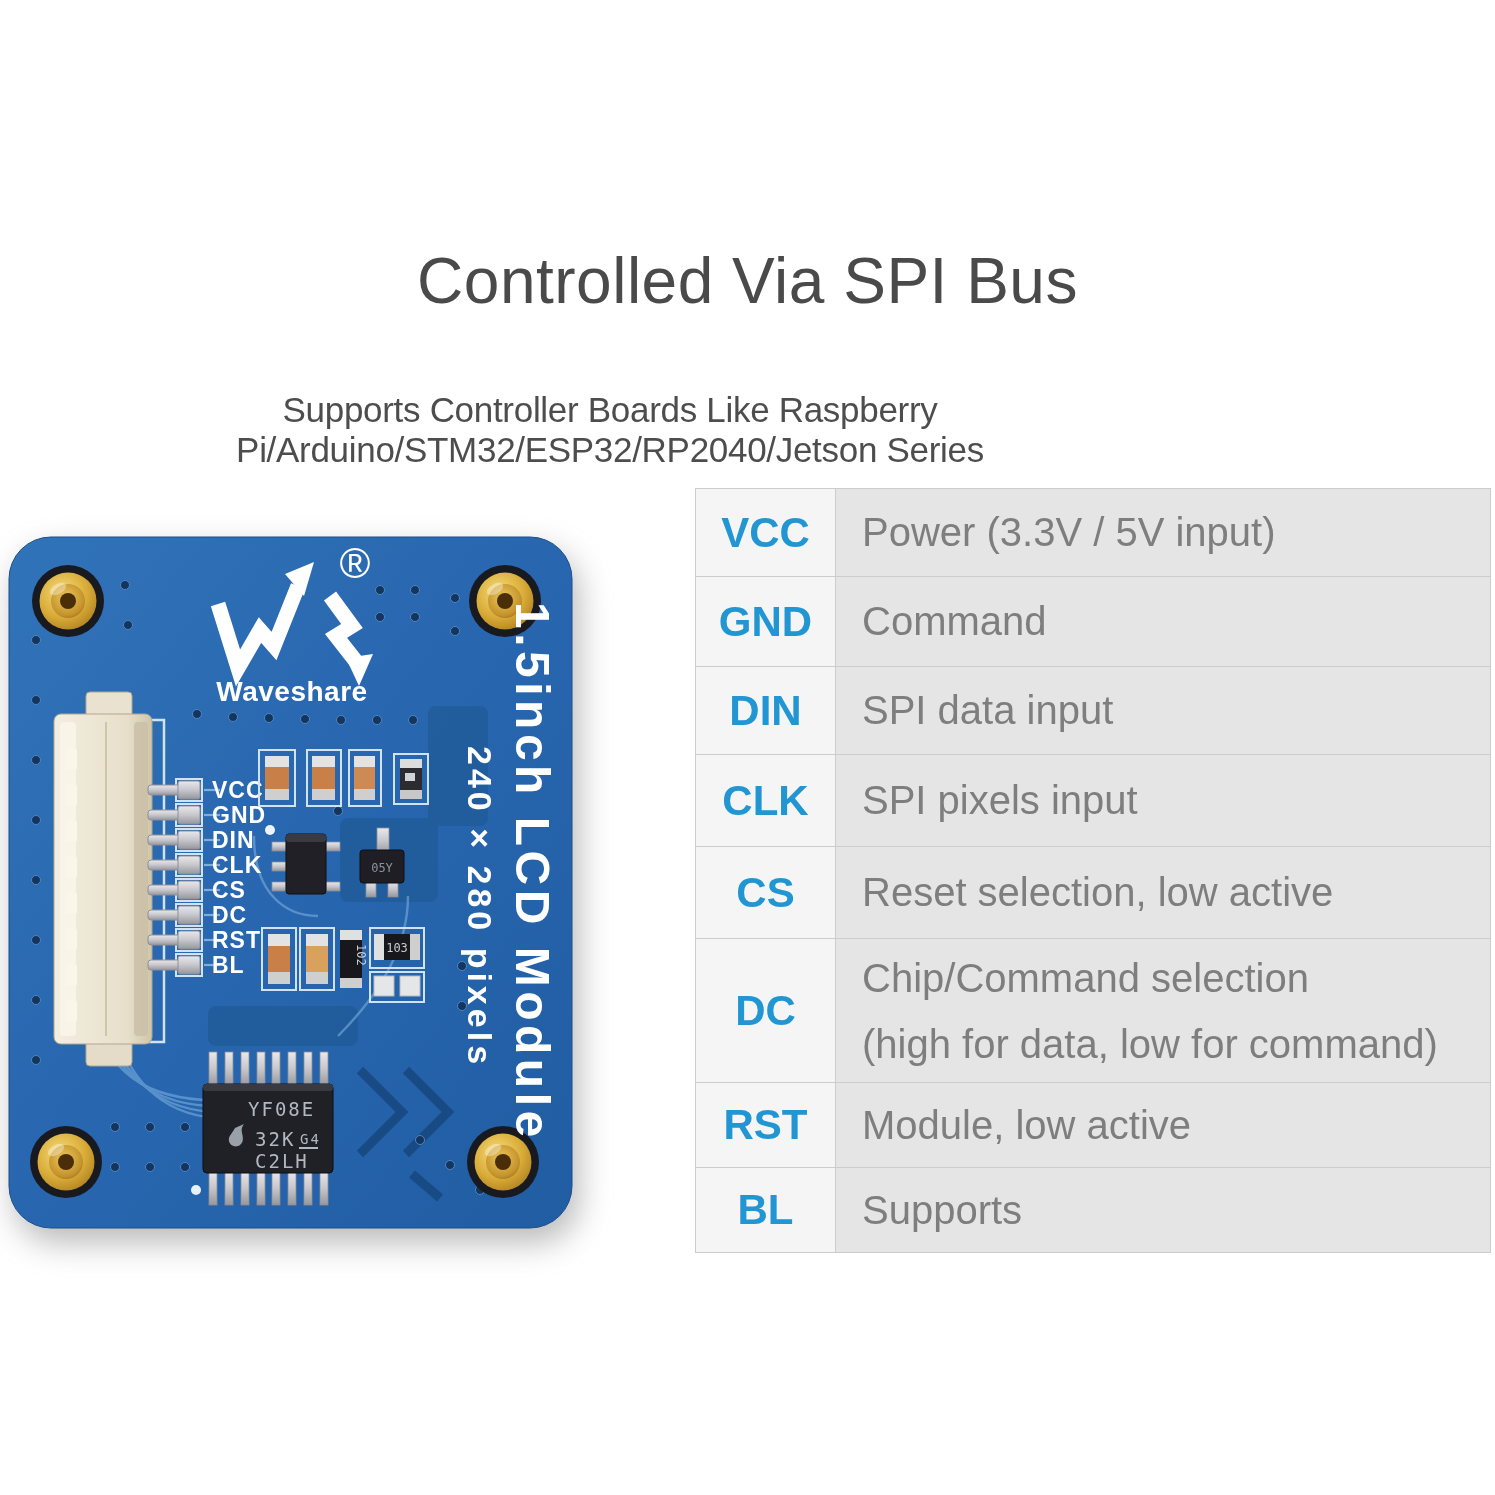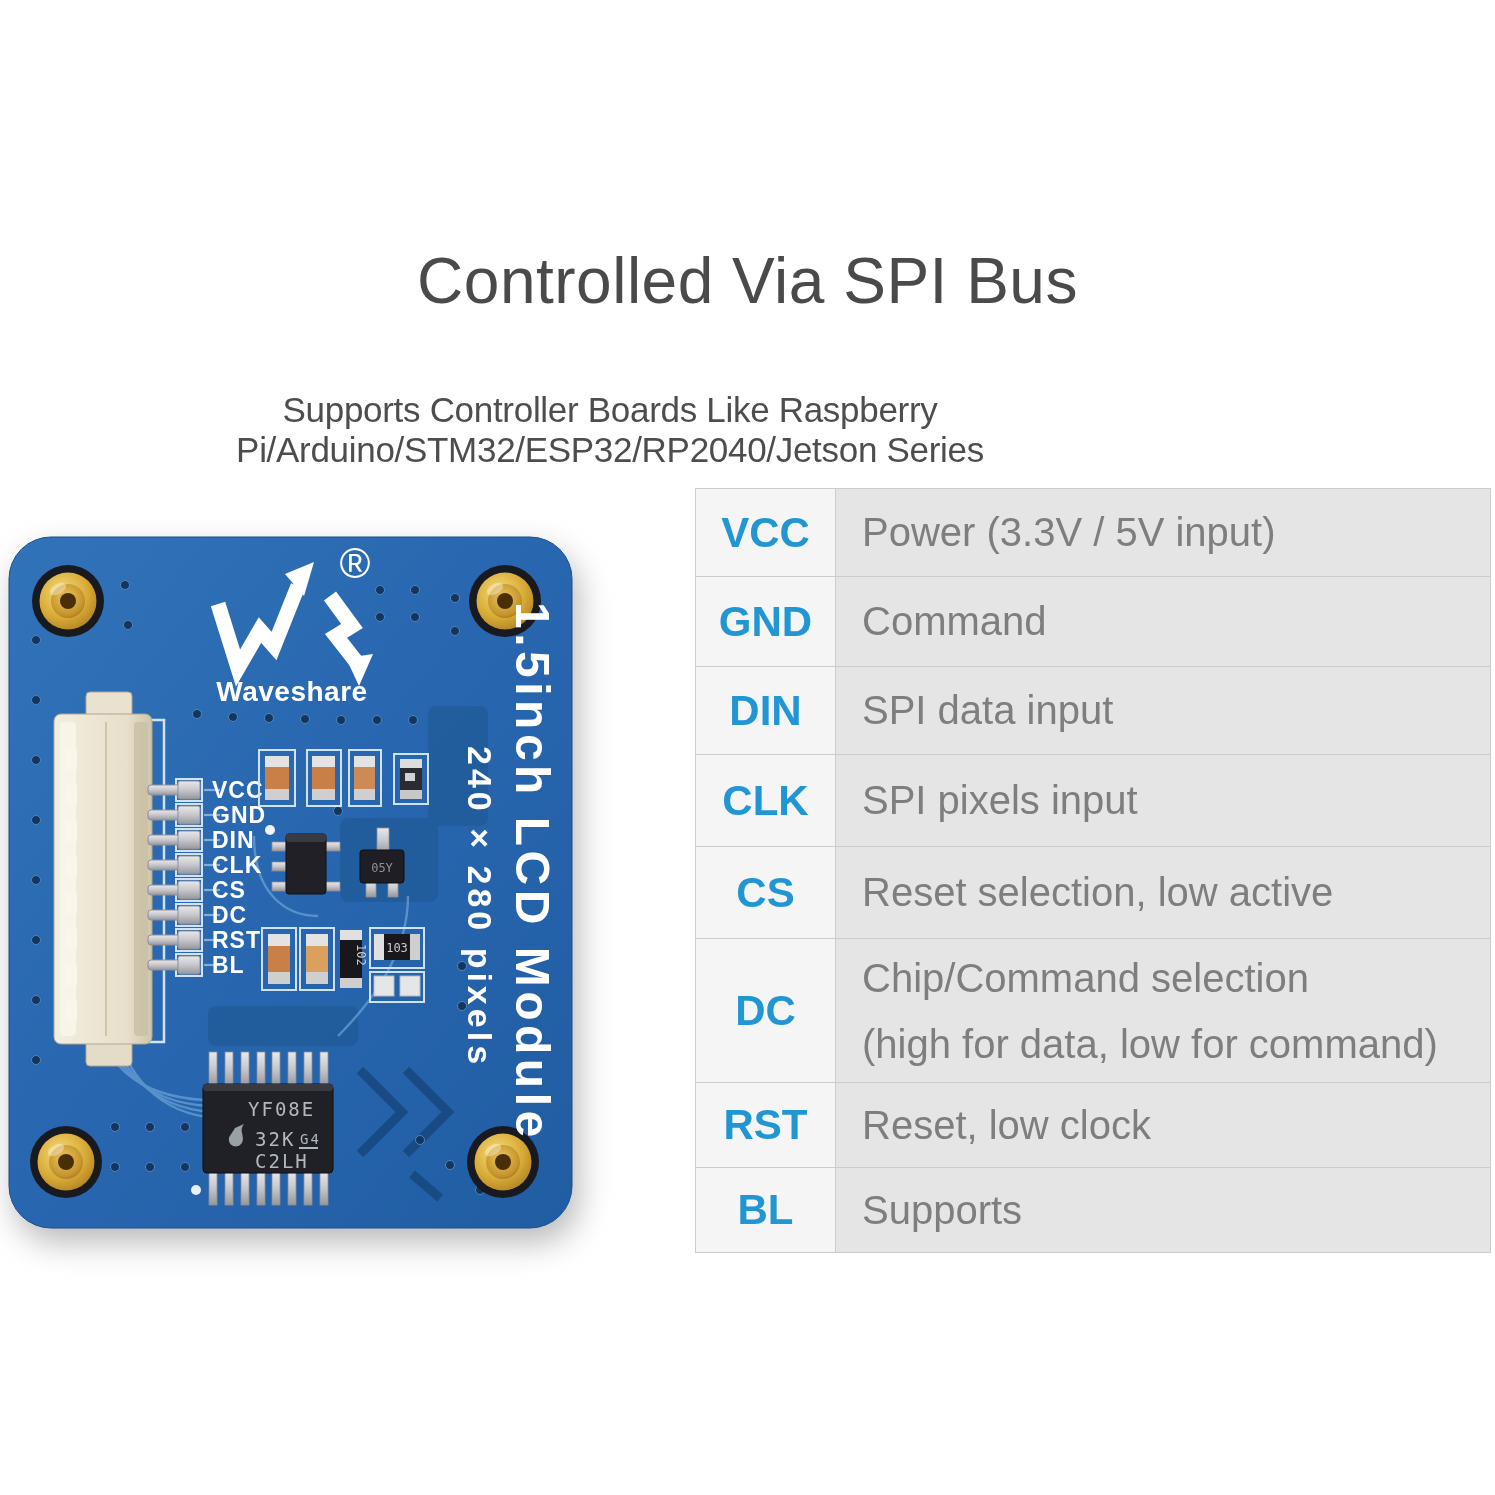--- a/index.html
+++ b/index.html
@@ -387,21 +387,21 @@
         </tr>
         <tr class="r-dc">
           <td class="pin-cell">DC</td>
           <td class="desc-cell">
             <div class="desc-line">Chip/Command selection</div>
             <div class="desc-line">(high for data, low for command)</div>
           </td>
         </tr>
         <tr class="r-s7">
           <td class="pin-cell">RST</td>
-          <td class="desc-cell">Reset, low clock</td>
+          <td class="desc-cell">Module, low active</td>
         </tr>
         <tr class="r-s8">
           <td class="pin-cell">BL</td>
           <td class="desc-cell">Supports</td>
         </tr>
       </tbody>
     </table>
   </div>
 
 </div>

